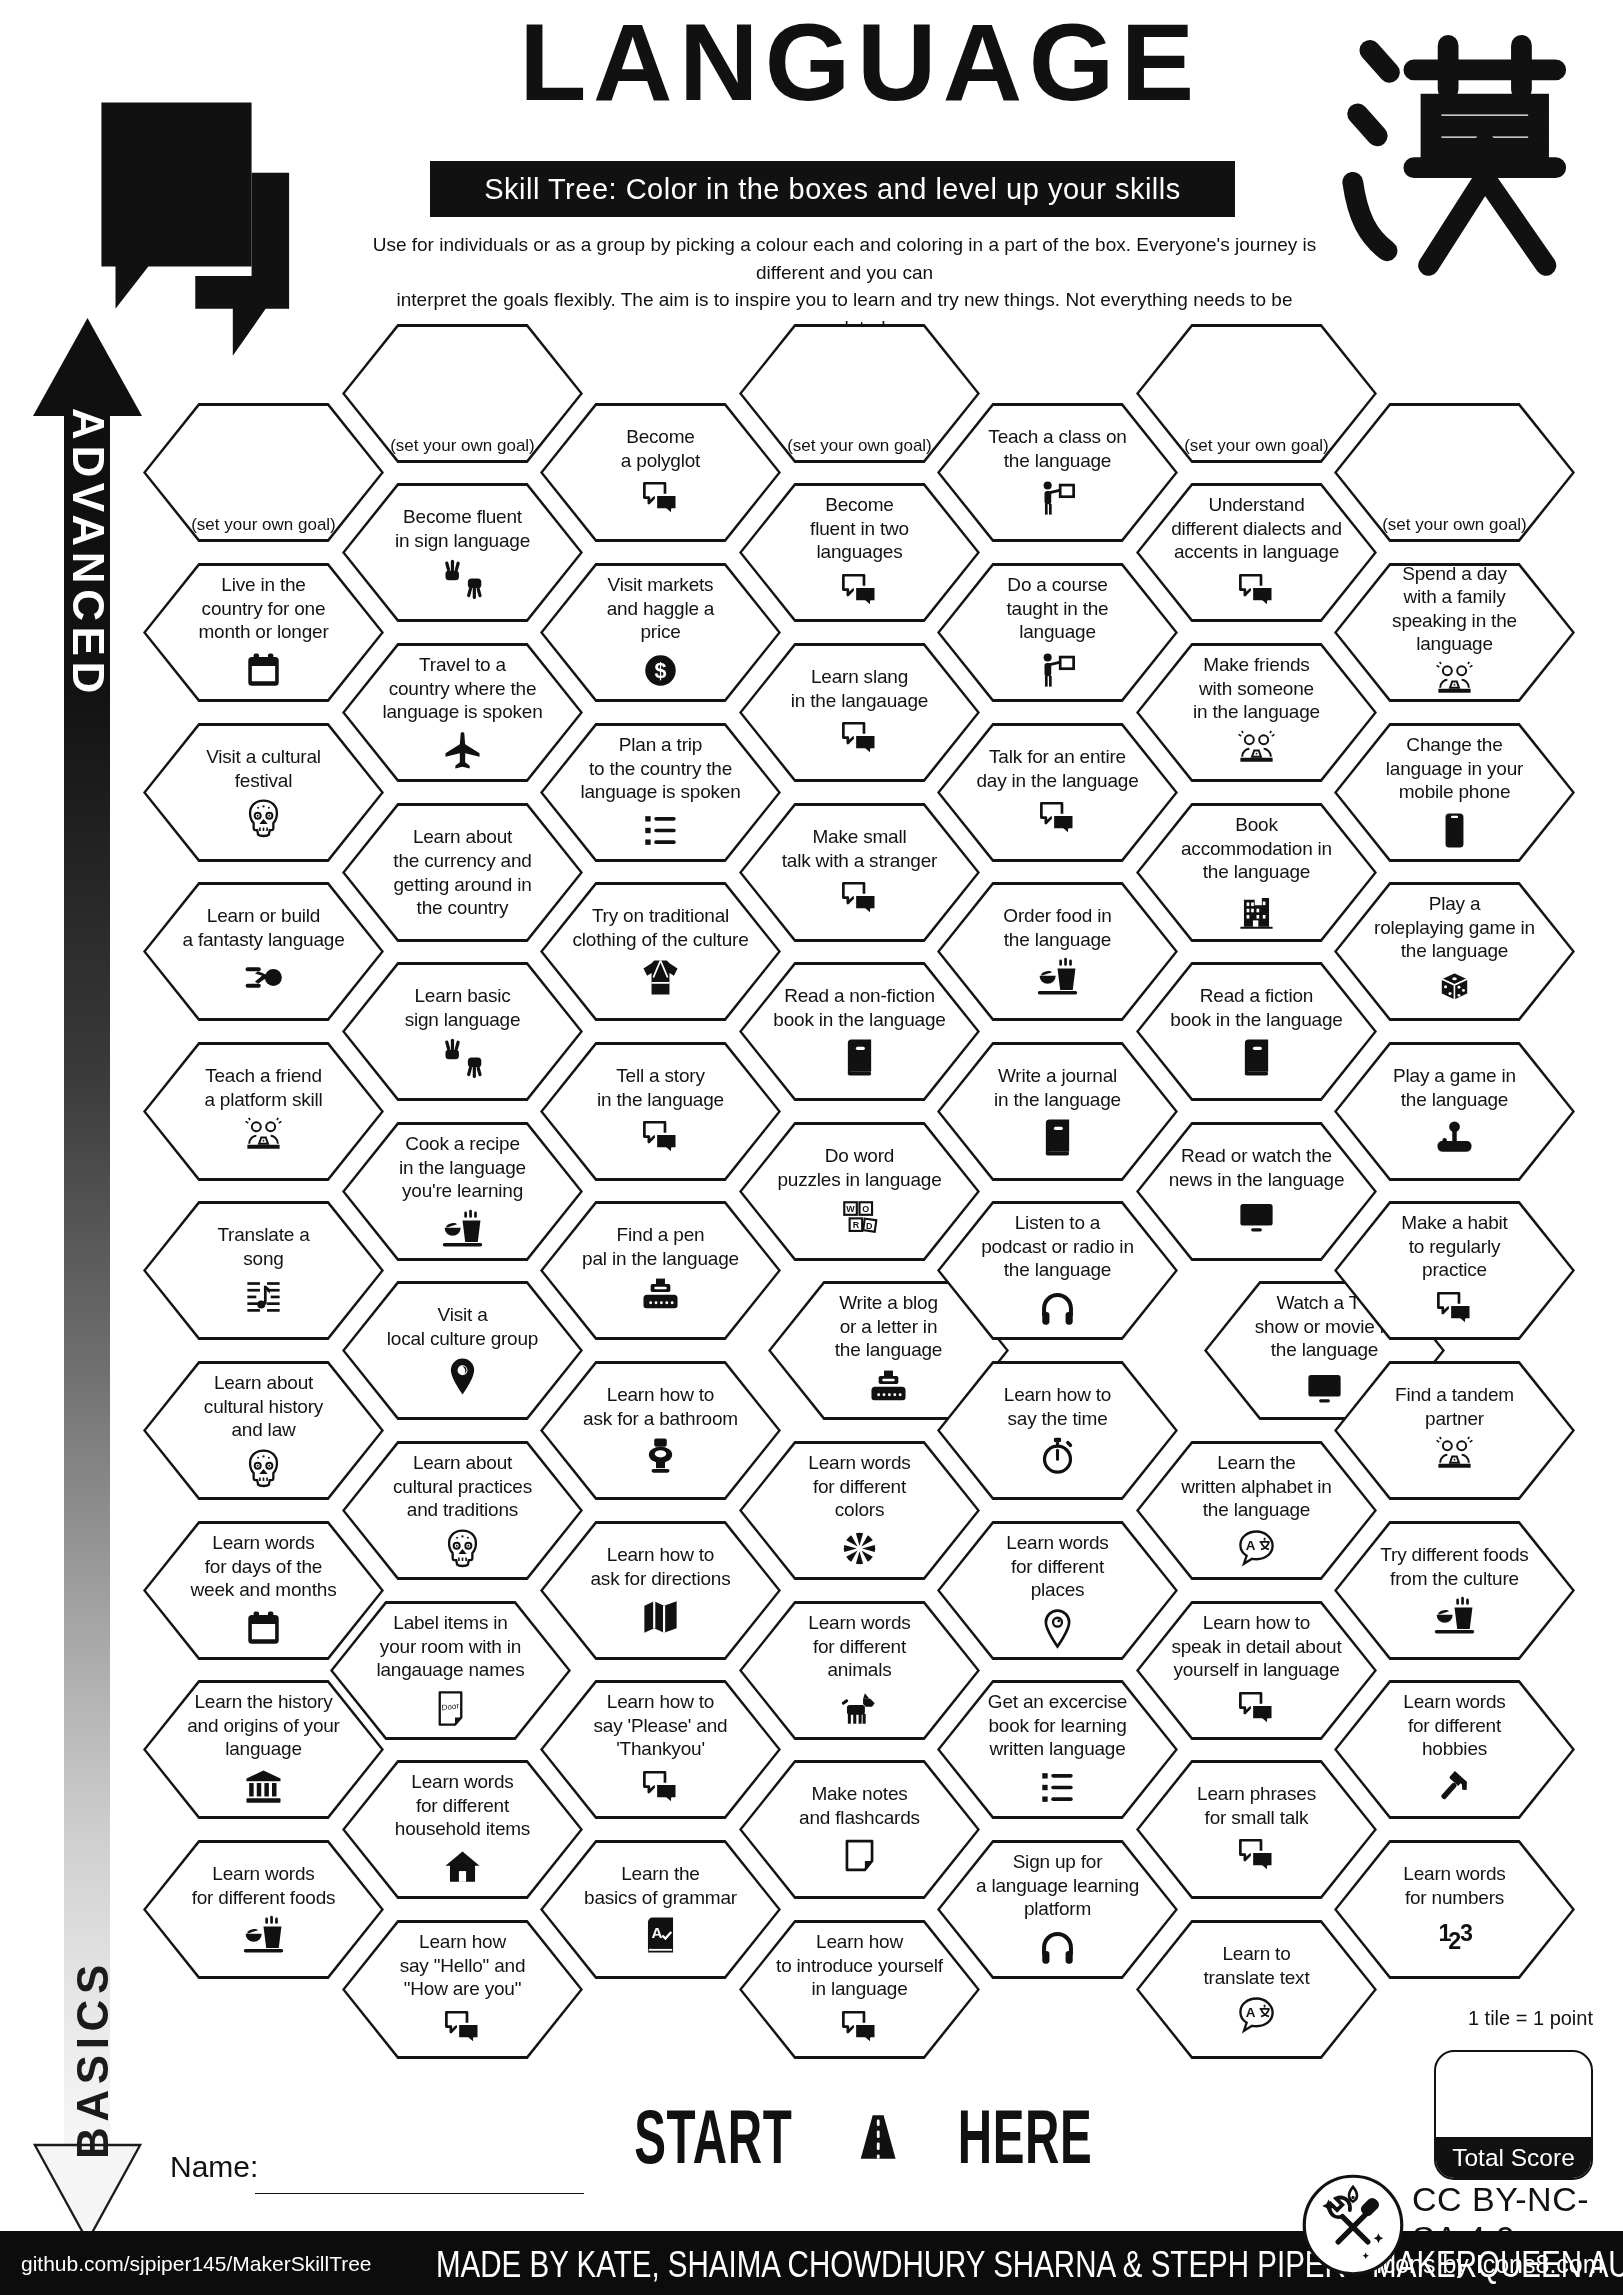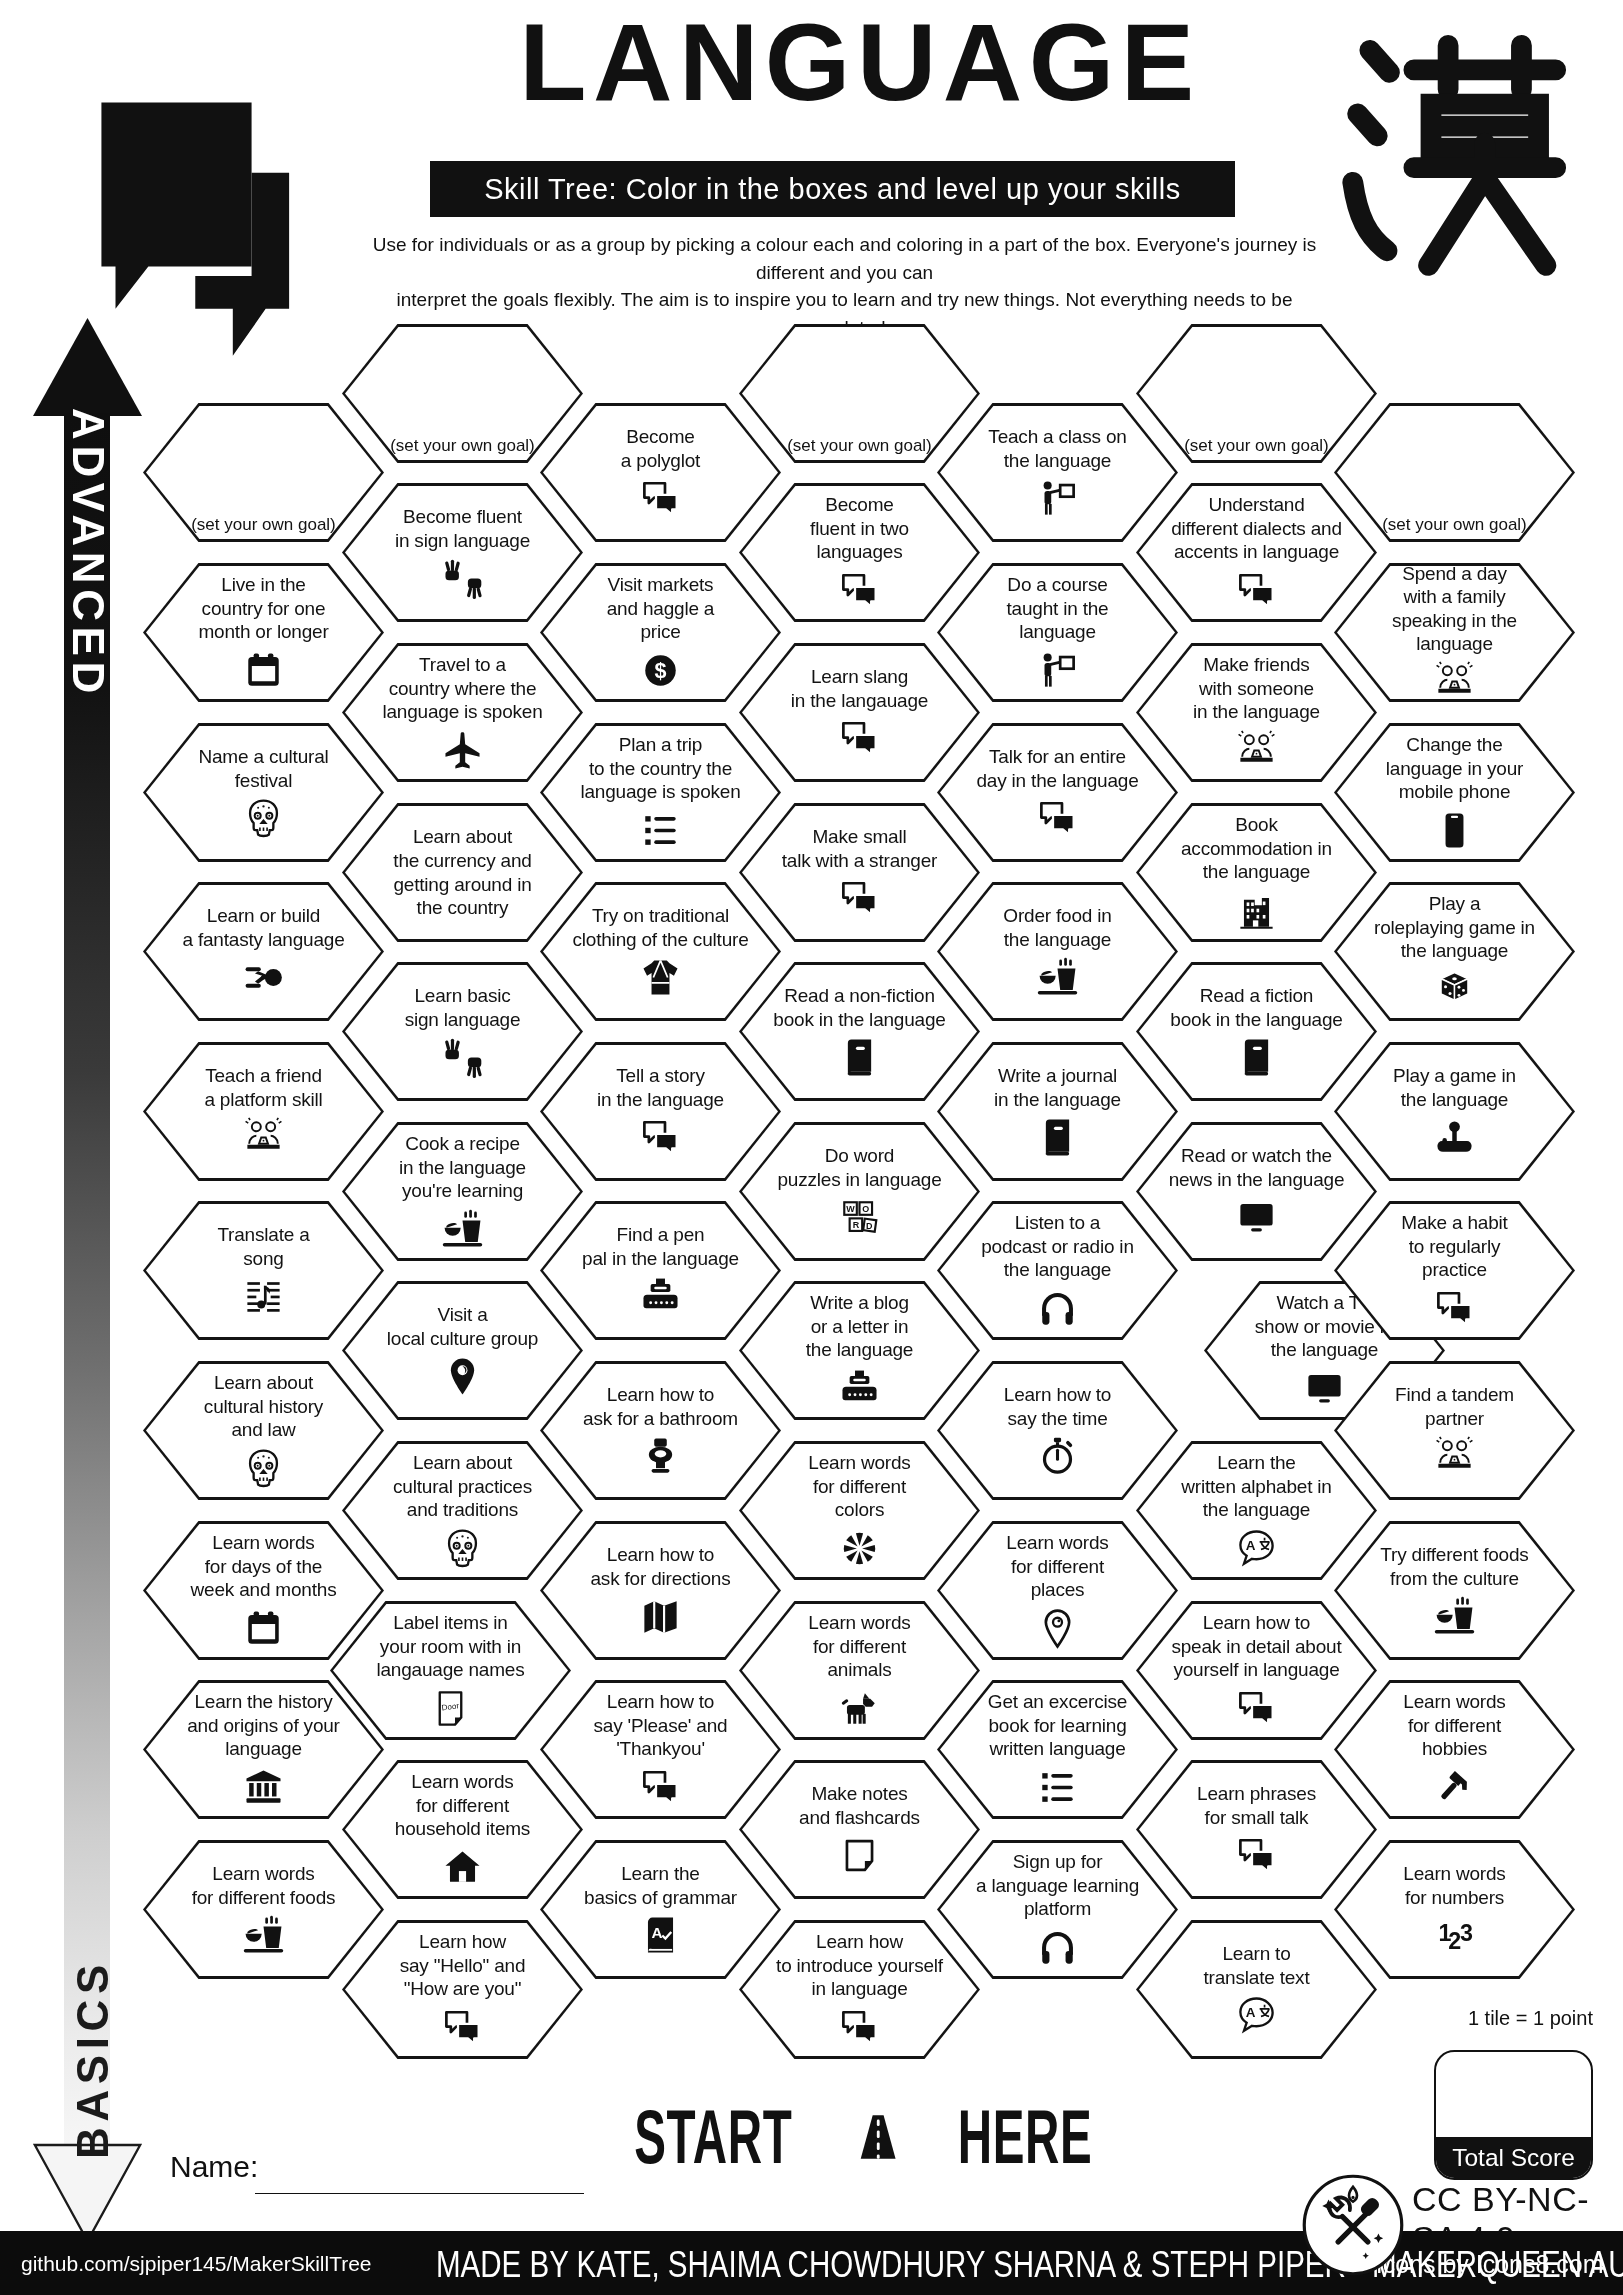--- a/index.html
+++ b/index.html
@@ -440,21 +440,21 @@
 month or longer</div>
           <svg class="icn" viewBox="0 0 48 48">
             <use href="#sym-calendar"></use>
           </svg>
         </div>
       </div>
       <div class="hex" style="left: 143px; top: 723px;">
         <div class="shape"></div>
         <div class="inner"></div>
         <div class="content">
-          <div class="hex-label">Name a cultural
+          <div class="hex-label">Visit a cultural
 festival</div>
           <svg class="icn" viewBox="0 0 48 48">
             <use href="#sym-skull"></use>
           </svg>
         </div>
       </div>
       <div class="hex" style="left: 143px; top: 882px;">
         <div class="shape"></div>
         <div class="inner"></div>
         <div class="content">
@@ -825,21 +825,21 @@
         <div class="shape"></div>
         <div class="inner"></div>
         <div class="content">
           <div class="hex-label">Do word
 puzzles in language</div>
           <svg class="icn" viewBox="0 0 48 48">
             <use href="#sym-word"></use>
           </svg>
         </div>
       </div>
-      <div class="hex" style="left: 739px; top: 1281px;">
+      <div class="hex" style="left: 768px; top: 1281px;">
         <div class="shape"></div>
         <div class="inner"></div>
         <div class="content">
           <div class="hex-label">Write a blog
 or a letter in
 the language</div>
           <svg class="icn" viewBox="0 0 48 48">
             <use href="#sym-typewriter"></use>
           </svg>
         </div>

